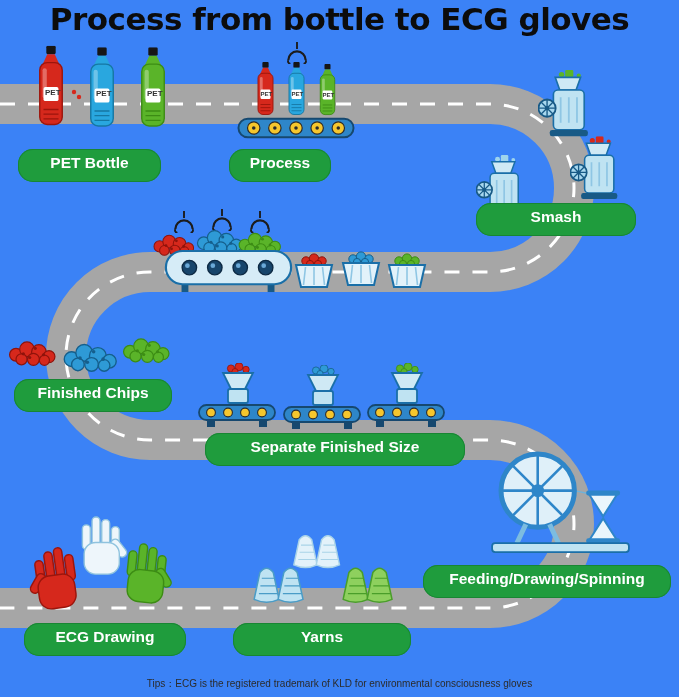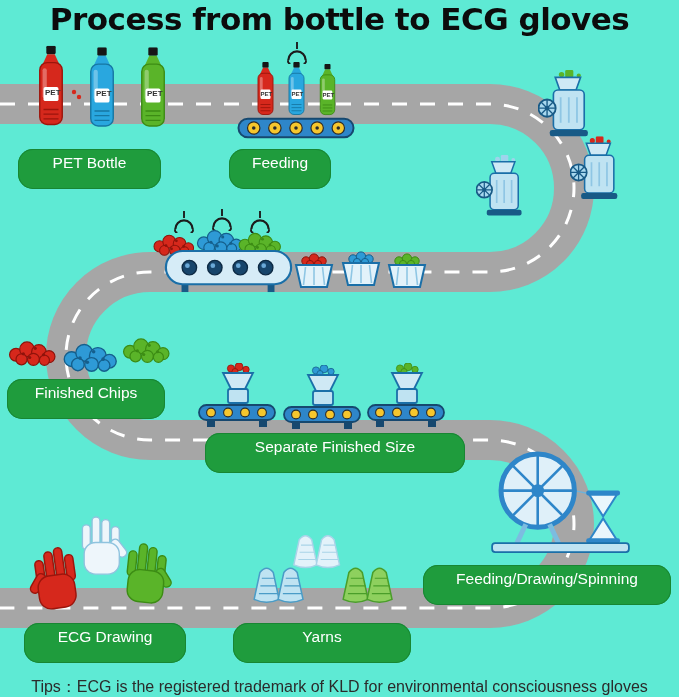--- a/index.html
+++ b/index.html
@@ -1,25 +1,25 @@
 <!DOCTYPE html>
 <html><head>
 <meta charset="utf-8">
 <style>
   *{box-sizing:border-box;margin:0;padding:0}
   body{font-family:"Liberation Sans",sans-serif;background:#fff}
-  .stage{position:relative;width:679px;height:697px;background:#5eead4;overflow:hidden}
+  .stage{position:relative;width:679px;height:697px;background:#3b82f6;overflow:hidden}
   .el{position:absolute}
   .el svg{display:block;width:100%;height:100%}
   .title{position:absolute;top:1px;left:0;right:0;text-align:center;
          font-family:"DejaVu Sans",sans-serif;font-weight:800;font-size:31px;color:#0c0c0c;letter-spacing:-0.5px}
-  .badge{position:absolute;background:#1f9c3d;color:#fff;font-weight:400;font-size:15.5px;
-         height:40px;line-height:28px;border-radius:15px;white-space:nowrap;z-index:6;text-align:center;
+  .badge{position:absolute;background:#1f9c3d;color:#fff;font-weight:700;font-size:15.5px;
+         height:33px;line-height:28px;border-radius:15px;white-space:nowrap;z-index:6;text-align:center;
          box-shadow:0 0 0 1px #188633 inset}
-  .tips{position:absolute;top:677px;left:0;right:0;text-align:center;font-size:16px;color:#2b2b2b}
+  .tips{position:absolute;top:677px;left:0;right:0;text-align:center;font-size:10px;color:#2b2b2b}
   .bottle{position:absolute}
   .pet{position:absolute;left:18%;width:64%;text-align:right;color:#333;font-weight:700;line-height:1}
   .pet-lg{top:52%;font-size:8px}
   .pet-sm{top:52%;font-size:6px}
   .road-svg{position:absolute;left:0;top:0;z-index:0}
 </style>
 </head>
 <body>
 
 <svg style="position:absolute;width:0;height:0;overflow:hidden" aria-hidden="true">
@@ -359,22 +359,23 @@
         <use href="#sym-glove"></use>
       </svg>
   </div>
   <div class="el" style="left:122px;top:541px;width:53px;height:66px;transform:rotate(6deg)">
     <svg viewBox="0 0 58 74" style="--c1:#5ab429;--c2:#3c8c14">
         <use href="#sym-glove"></use>
       </svg>
   </div>
 
   <div class="badge" style="left:18px;top:149px;width:143px">PET Bottle</div>
-  <div class="badge" style="left:229px;top:149px;width:102px">Feeding</div>
-  <div class="badge" style="left:7px;top:379px;width:158px">Finished Chips</div>
+  <div class="badge" style="left:229px;top:149px;width:102px">Process</div>
+  <div class="badge" style="left:476px;top:203px;width:160px">Smash</div>
+  <div class="badge" style="left:14px;top:379px;width:158px">Finished Chips</div>
   <div class="badge" style="left:205px;top:433px;width:260px">Separate Finished Size</div>
   <div class="badge" style="left:233px;top:623px;width:178px">Yarns</div>
   <div class="badge" style="left:423px;top:565px;width:248px">Feeding/Drawing/Spinning</div>
   <div class="badge" style="left:24px;top:623px;width:162px">ECG Drawing</div>
 
   <div class="tips">Tips：ECG  is the registered trademark of KLD for environmental consciousness gloves</div>
 
 </div>
 
 </body></html>

